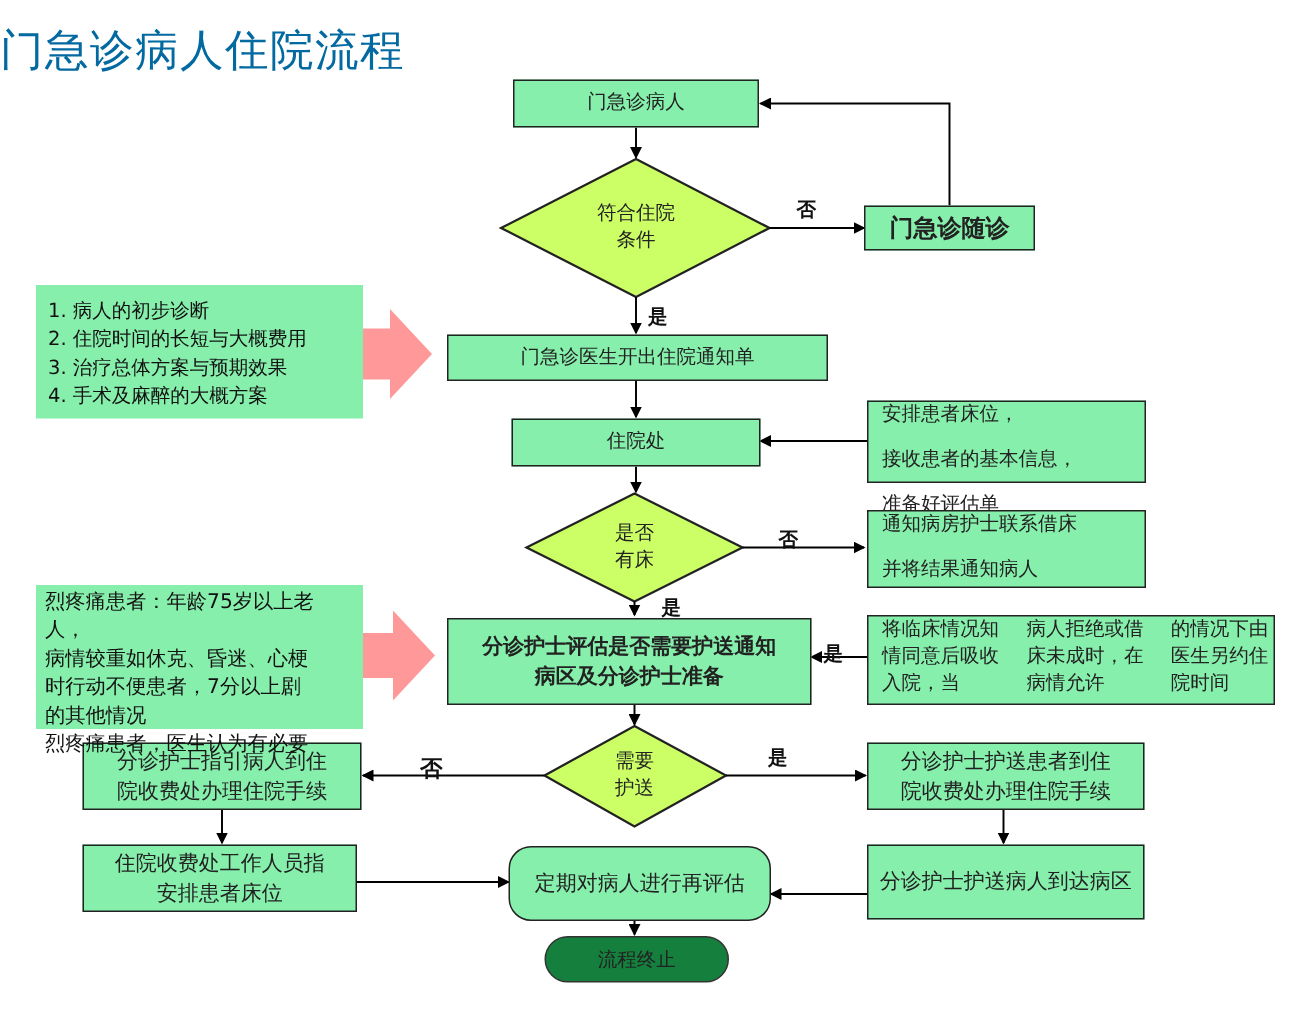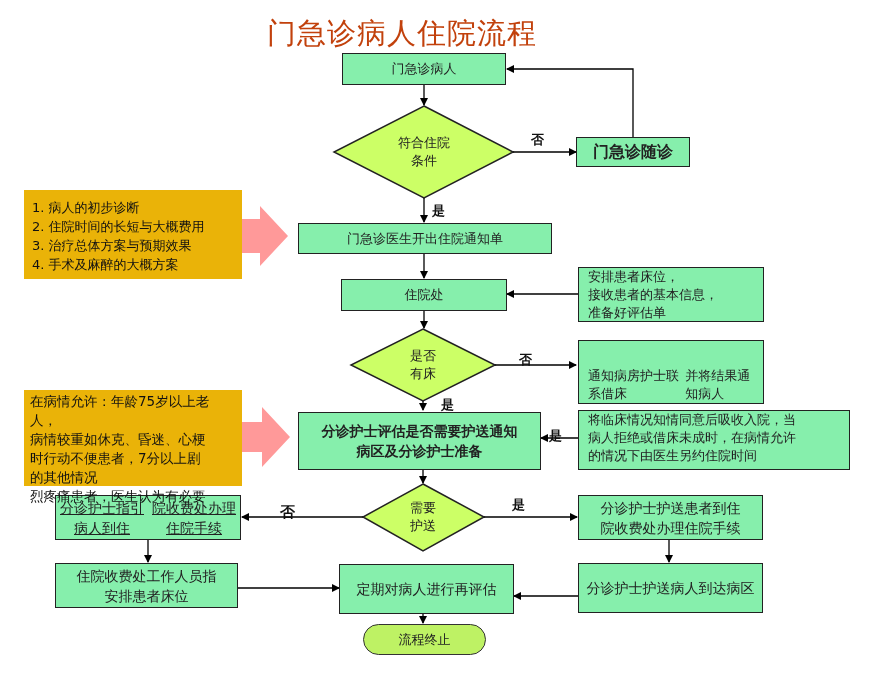--- a/index.html
+++ b/index.html
@@ -1,27 +1,27 @@
 <!DOCTYPE html>
 <html><head>
 <meta charset="utf-8">
 <style>
   html, body { margin: 0; padding: 0; background: #ffffff; }
   body { width: 874px; height: 689px; position: relative; overflow: hidden;
          font-family: "DejaVu Sans", "Liberation Sans", sans-serif; color: #111; }
-  .title { position: absolute; left: 0; width: 804px; top: 14px; text-align: center;
-           font-size: 29px; letter-spacing: 1px; color: #c2410c; }
+  .title { position: absolute; left: 0; width: 804px; top: 14px; 
+           font-size: 29px; letter-spacing: 1px; color: #0369a1; }
   .box { position: absolute; background: #86efac; border: 1.5px solid #222; box-sizing: border-box;
          display: flex; align-items: center; justify-content: center; text-align: center;
          font-size: 13px; line-height: 18px; color: #222; }
-  .box.left { justify-content: flex-start; text-align: left; padding-left: 9px; }
+  .box.left { justify-content: flex-start; text-align: left; padding-left: 9px; gap: 12px; }
   .bold { font-weight: bold; font-size: 16px; }
-  .pink { position: absolute; background: #eab308; box-sizing: border-box; padding: 4px 8px;
+  .pink { position: absolute; background: #86efac; box-sizing: border-box; padding: 4px 8px;
           font-size: 13px; line-height: 19px; color: #111; }
-  .terminal { position: absolute; background: #bef264; border: 1.5px solid #333; border-radius: 18px;
+  .terminal { position: absolute; background: #15803d; border: 1.5px solid #333; border-radius: 18px;
               box-sizing: border-box; display: flex; align-items: center; justify-content: center;
               font-size: 13px; color: #222; }
   .dlabel { position: absolute; text-align: center; font-size: 13px; line-height: 18px; color: #222; }
   .elabel { position: absolute; font-size: 13px; font-weight: bold; color: #111; }
   svg.lines { position: absolute; left: 0; top: 0; }
 </style>
 </head>
 <body>
 
 <div class="title">门急诊病人住院流程</div>
@@ -79,74 +79,74 @@
   <div>安排患者床位，</div>
   <div>接收患者的基本信息，</div>
   <div>准备好评估单</div>
 </div>
 
 <div class="dlabel" style="left:373px;top:347px;width:100px;">
   <div>是否</div>
   <div>有床</div>
 </div>
 
-<div class="box left" style="left:578px;top:340px;width:186px;height:64px;flex-direction:row;align-items:flex-end;">
+<div class="box left" style="left:578px;top:340px;width:186px;height:52px;flex-direction:column;align-items:flex-start;">
   <div>通知病房护士联系借床</div>
   <div>并将结果通知病人</div>
 </div>
 
 <div class="box" style="left:298px;top:412px;width:243px;height:58px;flex-direction:column;font-size:14px;line-height:20px;font-weight:bold;">
   <div>分诊护士评估是否需要护送通知</div>
   <div>病区及分诊护士准备</div>
 </div>
 
-<div class="box left" style="left:578px;top:410px;width:272px;height:60px;flex-direction:column;align-items:flex-start;font-size:13px;line-height:18px;">
+<div class="box left" style="left:578px;top:410px;width:272px;height:60px;flex-direction:row;align-items:flex-start;font-size:13px;line-height:18px;">
   <div>将临床情况知情同意后吸收入院，当</div>
   <div>病人拒绝或借床未成时，在病情允许</div>
   <div>的情况下由医生另约住院时间</div>
 </div>
 
 <div class="dlabel" style="left:383px;top:499px;width:80px;">
   <div>需要</div>
   <div>护送</div>
 </div>
 
-<div class="box" style="left:55px;top:495px;width:186px;height:45px;flex-direction:row;font-size:14px;line-height:20px;text-decoration:underline;">
+<div class="box" style="left:55px;top:495px;width:186px;height:45px;flex-direction:column;font-size:14px;line-height:20px;">
   <div>分诊护士指引病人到住</div>
   <div>院收费处办理住院手续</div>
 </div>
 
 <div class="box" style="left:578px;top:495px;width:185px;height:45px;flex-direction:column;font-size:14px;line-height:20px;">
   <div>分诊护士护送患者到住</div>
   <div>院收费处办理住院手续</div>
 </div>
 
 <div class="box" style="left:55px;top:563px;width:183px;height:45px;flex-direction:column;font-size:14px;line-height:20px;">
   <div>住院收费处工作人员指</div>
   <div>安排患者床位</div>
 </div>
 
-<div class="box" style="left:339px;top:564px;width:175px;height:50px;font-size:14px;">定期对病人进行再评估</div>
+<div class="box" style="left:339px;top:564px;width:175px;height:50px;font-size:14px;border-radius:15px;">定期对病人进行再评估</div>
 
 <div class="box" style="left:578px;top:563px;width:185px;height:50px;flex-direction:row;font-size:14px;line-height:20px;">
   <div>分诊护士护送病人到达</div>
   <div>病区</div>
 </div>
 
 <div class="terminal" style="left:363px;top:624px;width:123px;height:31px;">流程终止</div>
 
 <div class="pink" style="left:24px;top:190px;width:218px;height:89px;padding-top:8px;">
   <div>1. 病人的初步诊断</div>
   <div>2. 住院时间的长短与大概费用</div>
   <div>3. 治疗总体方案与预期效果</div>
   <div>4. 手术及麻醉的大概方案</div>
 </div>
 
 <div class="pink" style="left:24px;top:390px;width:218px;height:96px;padding:2px 6px;font-size:13.5px;">
-  <div>在病情允许：年龄75岁以上老人，</div>
+  <div>烈疼痛患者：年龄75岁以上老人，</div>
   <div>病情较重如休克、昏迷、心梗</div>
   <div>时行动不便患者，7分以上剧</div>
   <div>的其他情况</div>
   <div>烈疼痛患者，医生认为有必要</div>
 </div>
 
 <div class="elabel" style="left:531px;top:131px;">否</div>
 <div class="elabel" style="left:432px;top:202px;">是</div>
 <div class="elabel" style="left:519px;top:351px;">否</div>
 <div class="elabel" style="left:441px;top:396px;">是</div>

